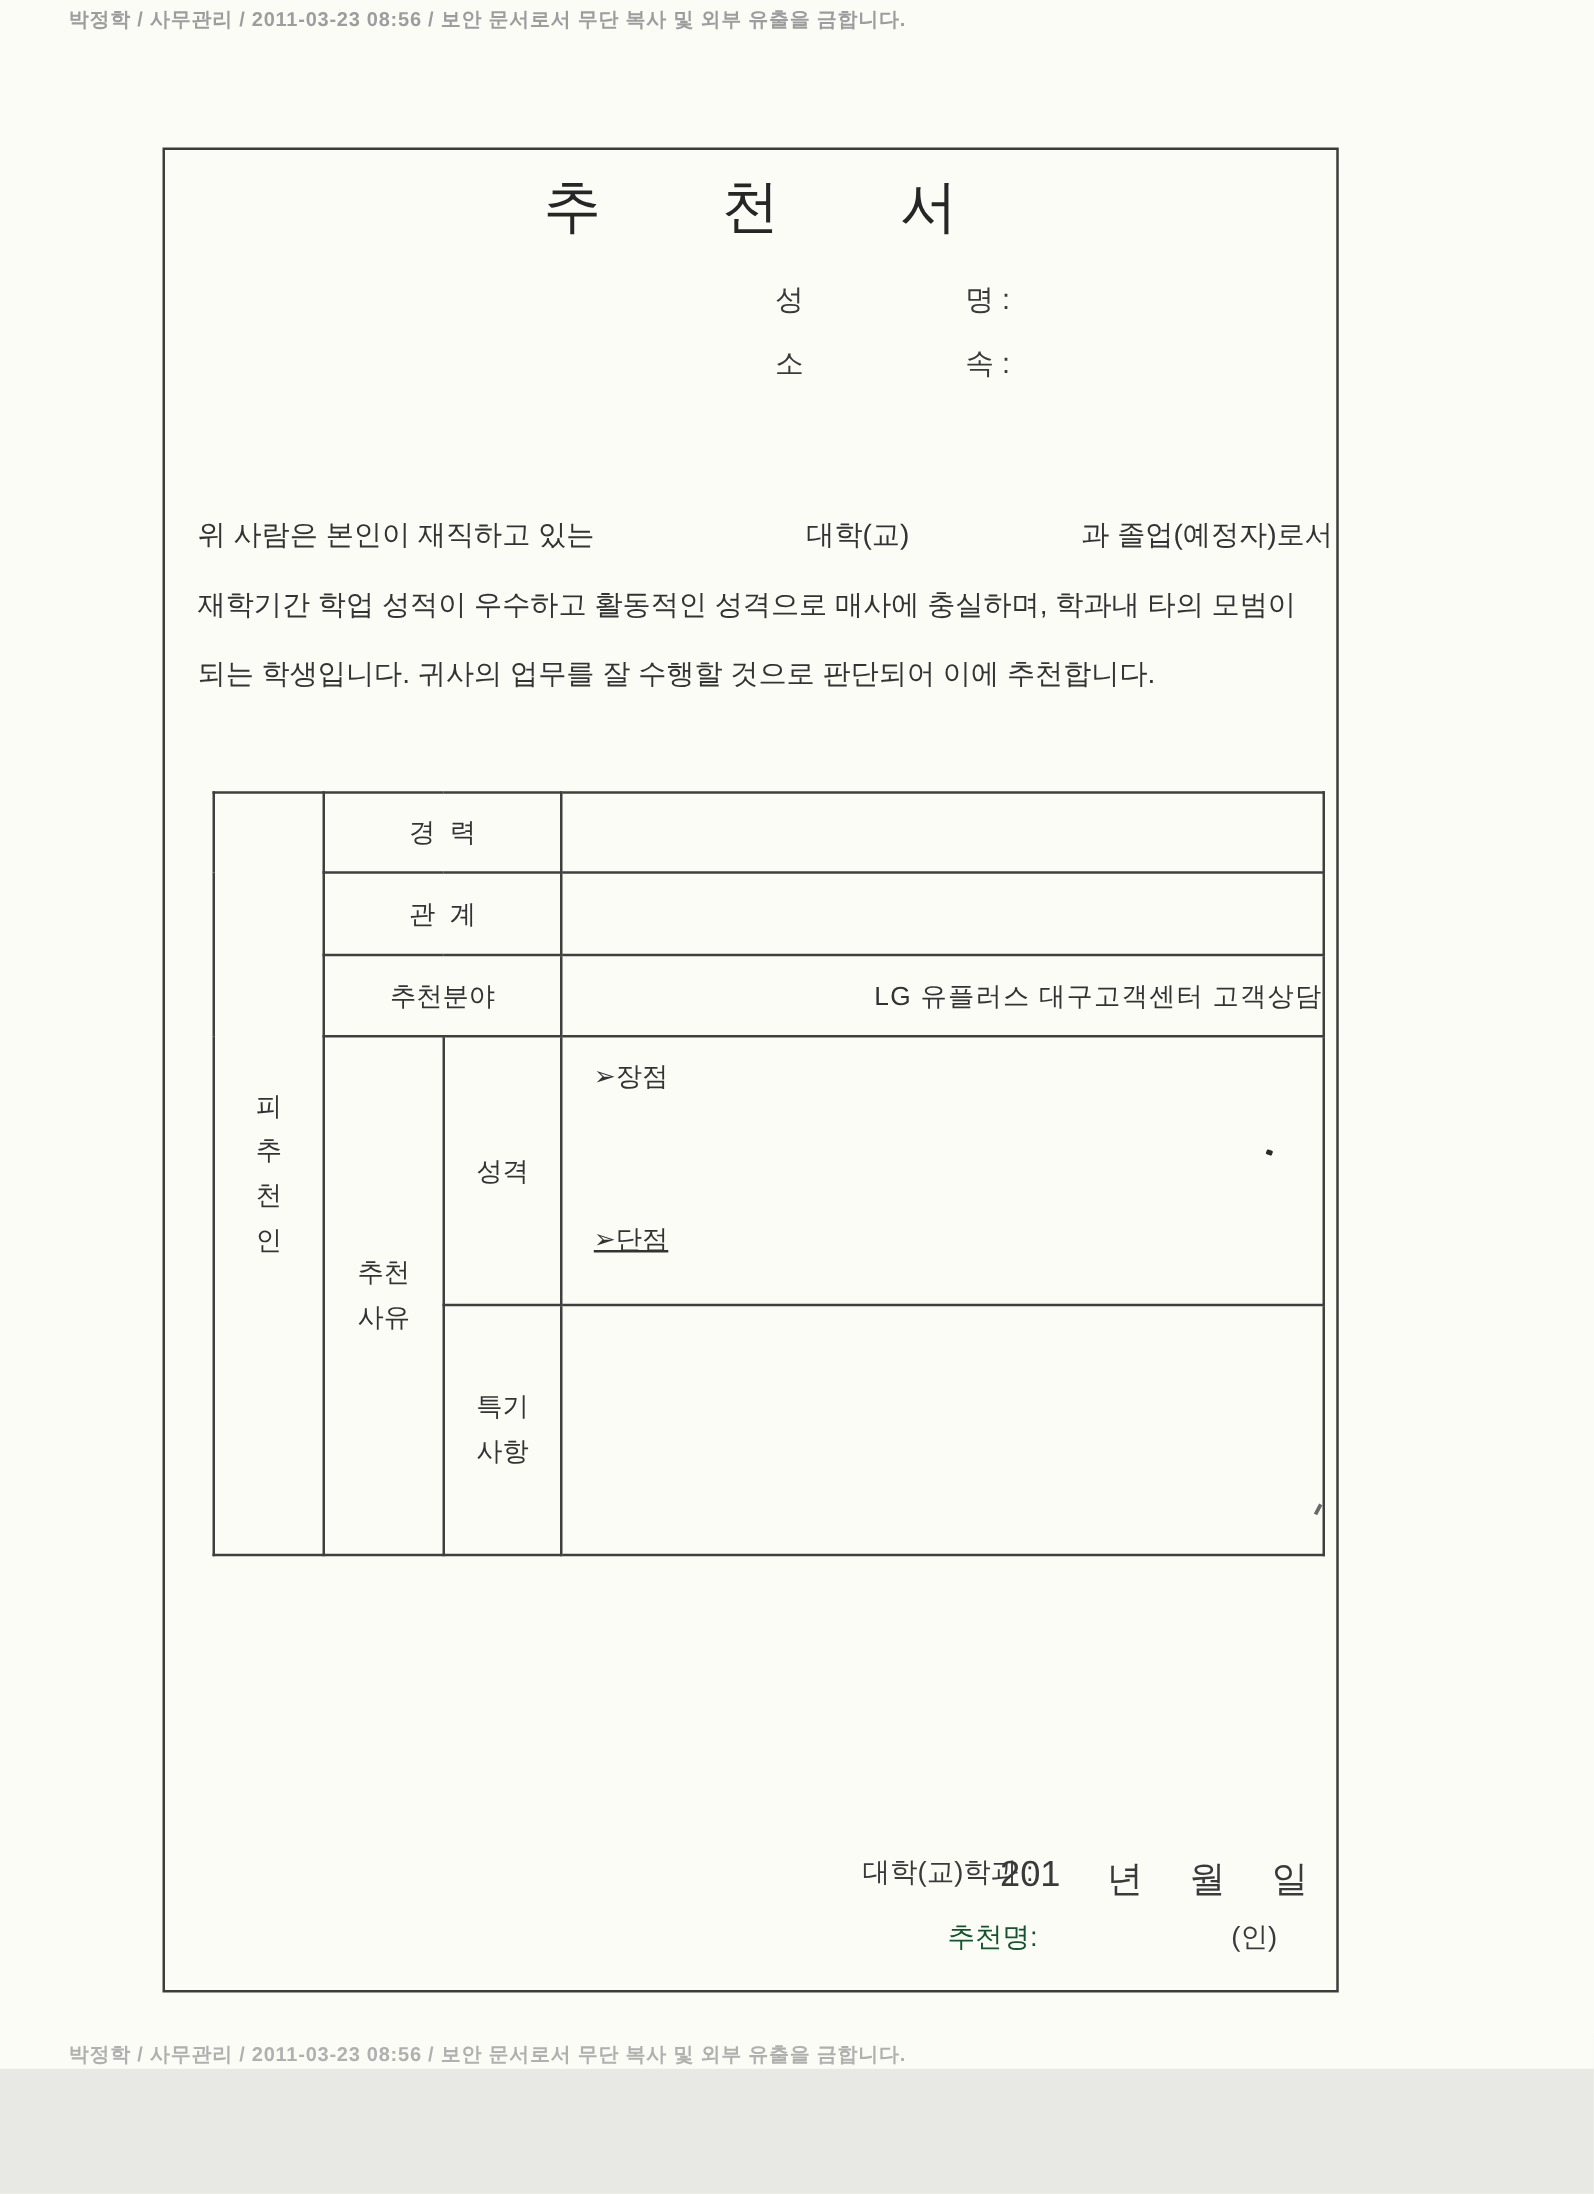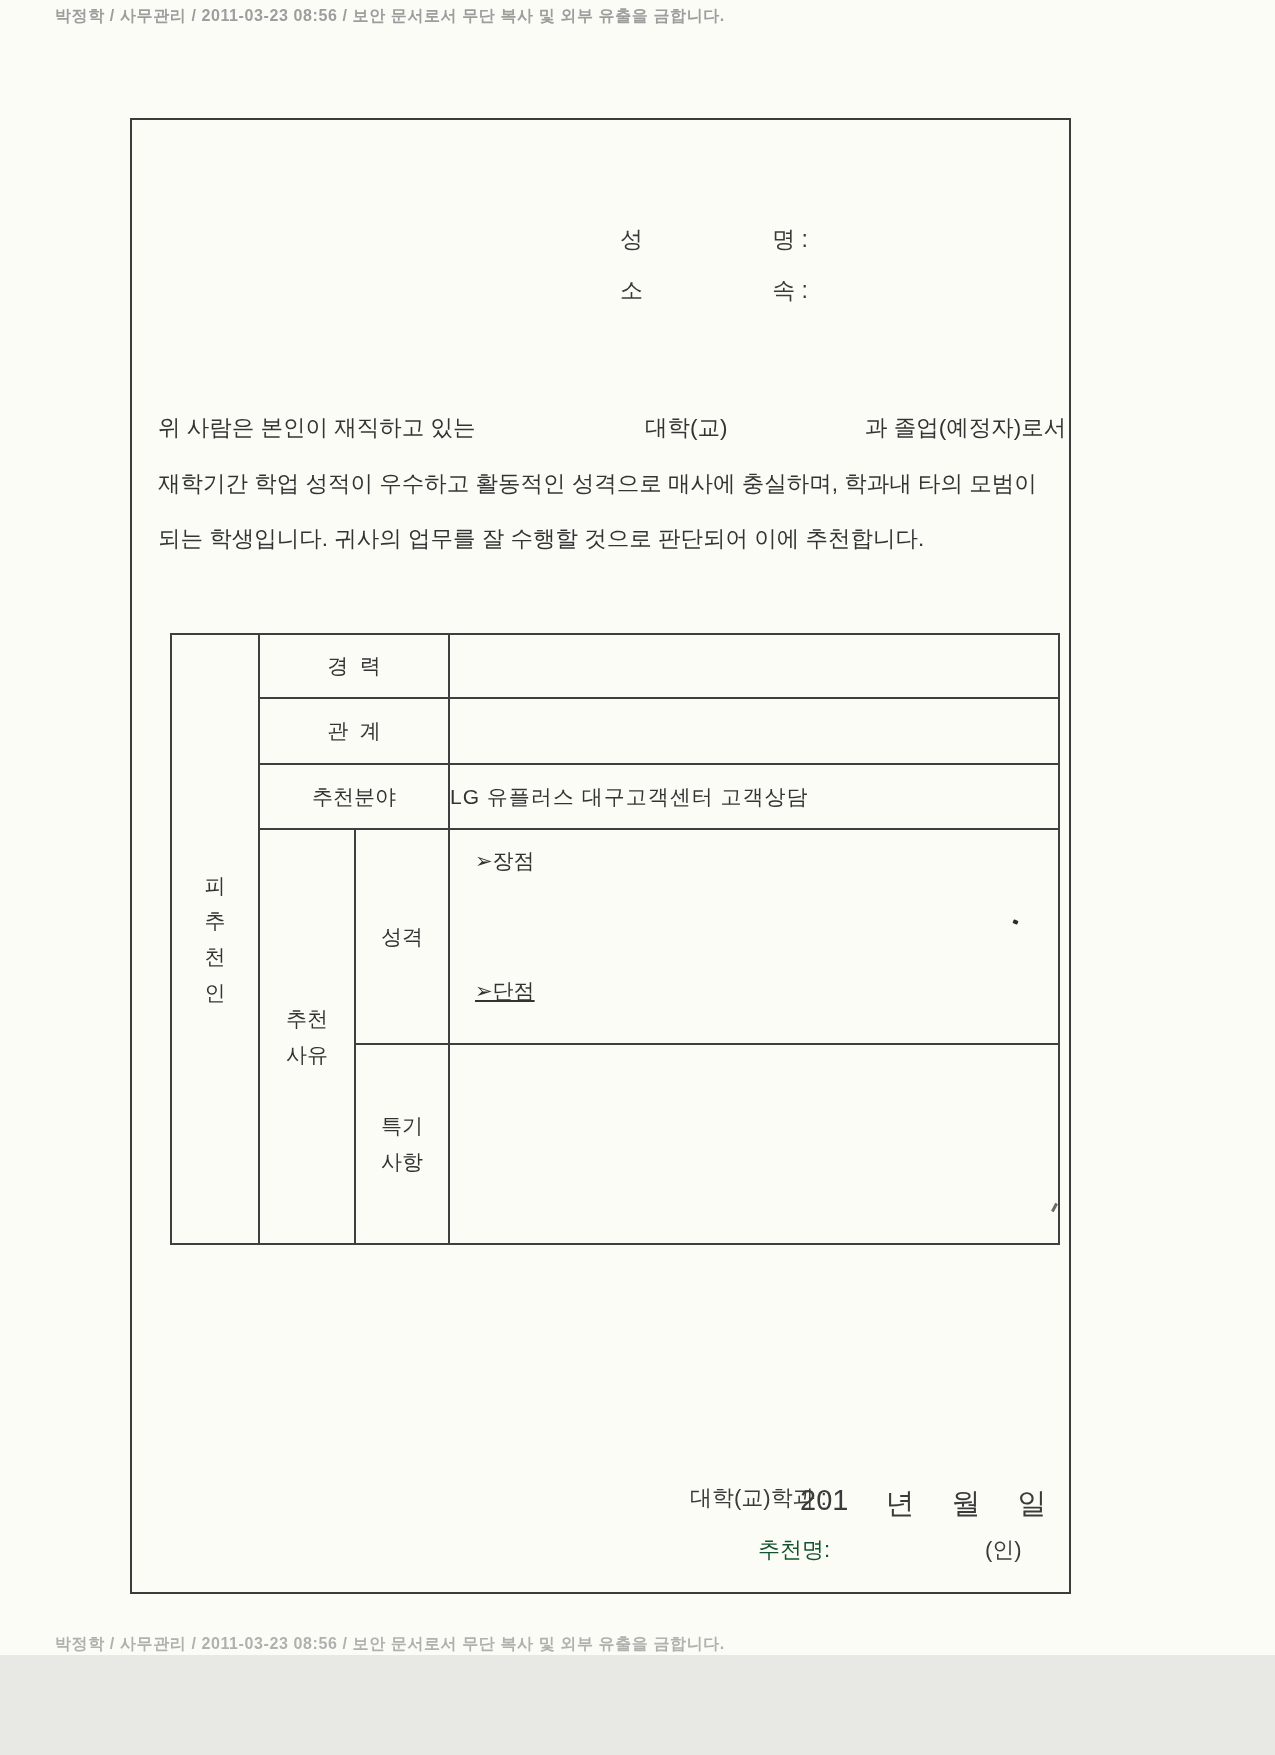--- a/index.html
+++ b/index.html
@@ -46,21 +46,21 @@
     border-collapse:collapse; table-layout:fixed; font-size:21px; color:#333;
   }
   .rec-table td { border:2px solid #3f3f3f; vertical-align:middle; }
   .rec-table td.lbl { text-align:center; }
   .sp { white-space:pre;margin-left:43px; }
   .stack {
     margin:0 auto; word-break:break-all; line-height:1.7; text-align:center;
   }
   .stack.one { width:25px; }
   .stack.two { width:48px; }
-  .cell-center { text-align:left; letter-spacing:1px; }
+  .cell-center { text-align:right; letter-spacing:1px; }
   .personality-cell { position:relative; }
   .pt-item { position:absolute; left:25px; white-space:nowrap; }
   .pt-strength { top:17px; }
   .pt-weakness { top:147px;text-decoration:underline; }
 
   .closing-line { position:absolute; left:250px; top:1333px; font-size:21.5px; color:#333; white-space:nowrap; }
   .paren-gap { display:inline-block; width:160px; }
 
   .date-line { position:absolute; left:800px; top:1484px; font-size:29px; color:#3a3a3a; display:flex; gap:37px; }
   .dept-line { position:absolute; left:690px; top:1483px; font-size:22px; color:#3a3a3a; }
@@ -82,20 +82,21 @@
 </style>
 </head>
 <body>
 
 <div class="page">
 
   <div class="watermark top">박정학 / 사무관리 / 2011-03-23  08:56 /  보안 문서로서 무단 복사 및 외부 유출을 금합니다.</div>
 
   <div class="outer-box"></div>
 
+  <div class="doc-title">추천서</div>
 
   <div class="id-fields">
     <div class="id-row">
       <span>성</span>
       <span>명 :</span>
     </div>
     <div class="id-row">
       <span>소</span>
       <span>속 :</span>
     </div>

